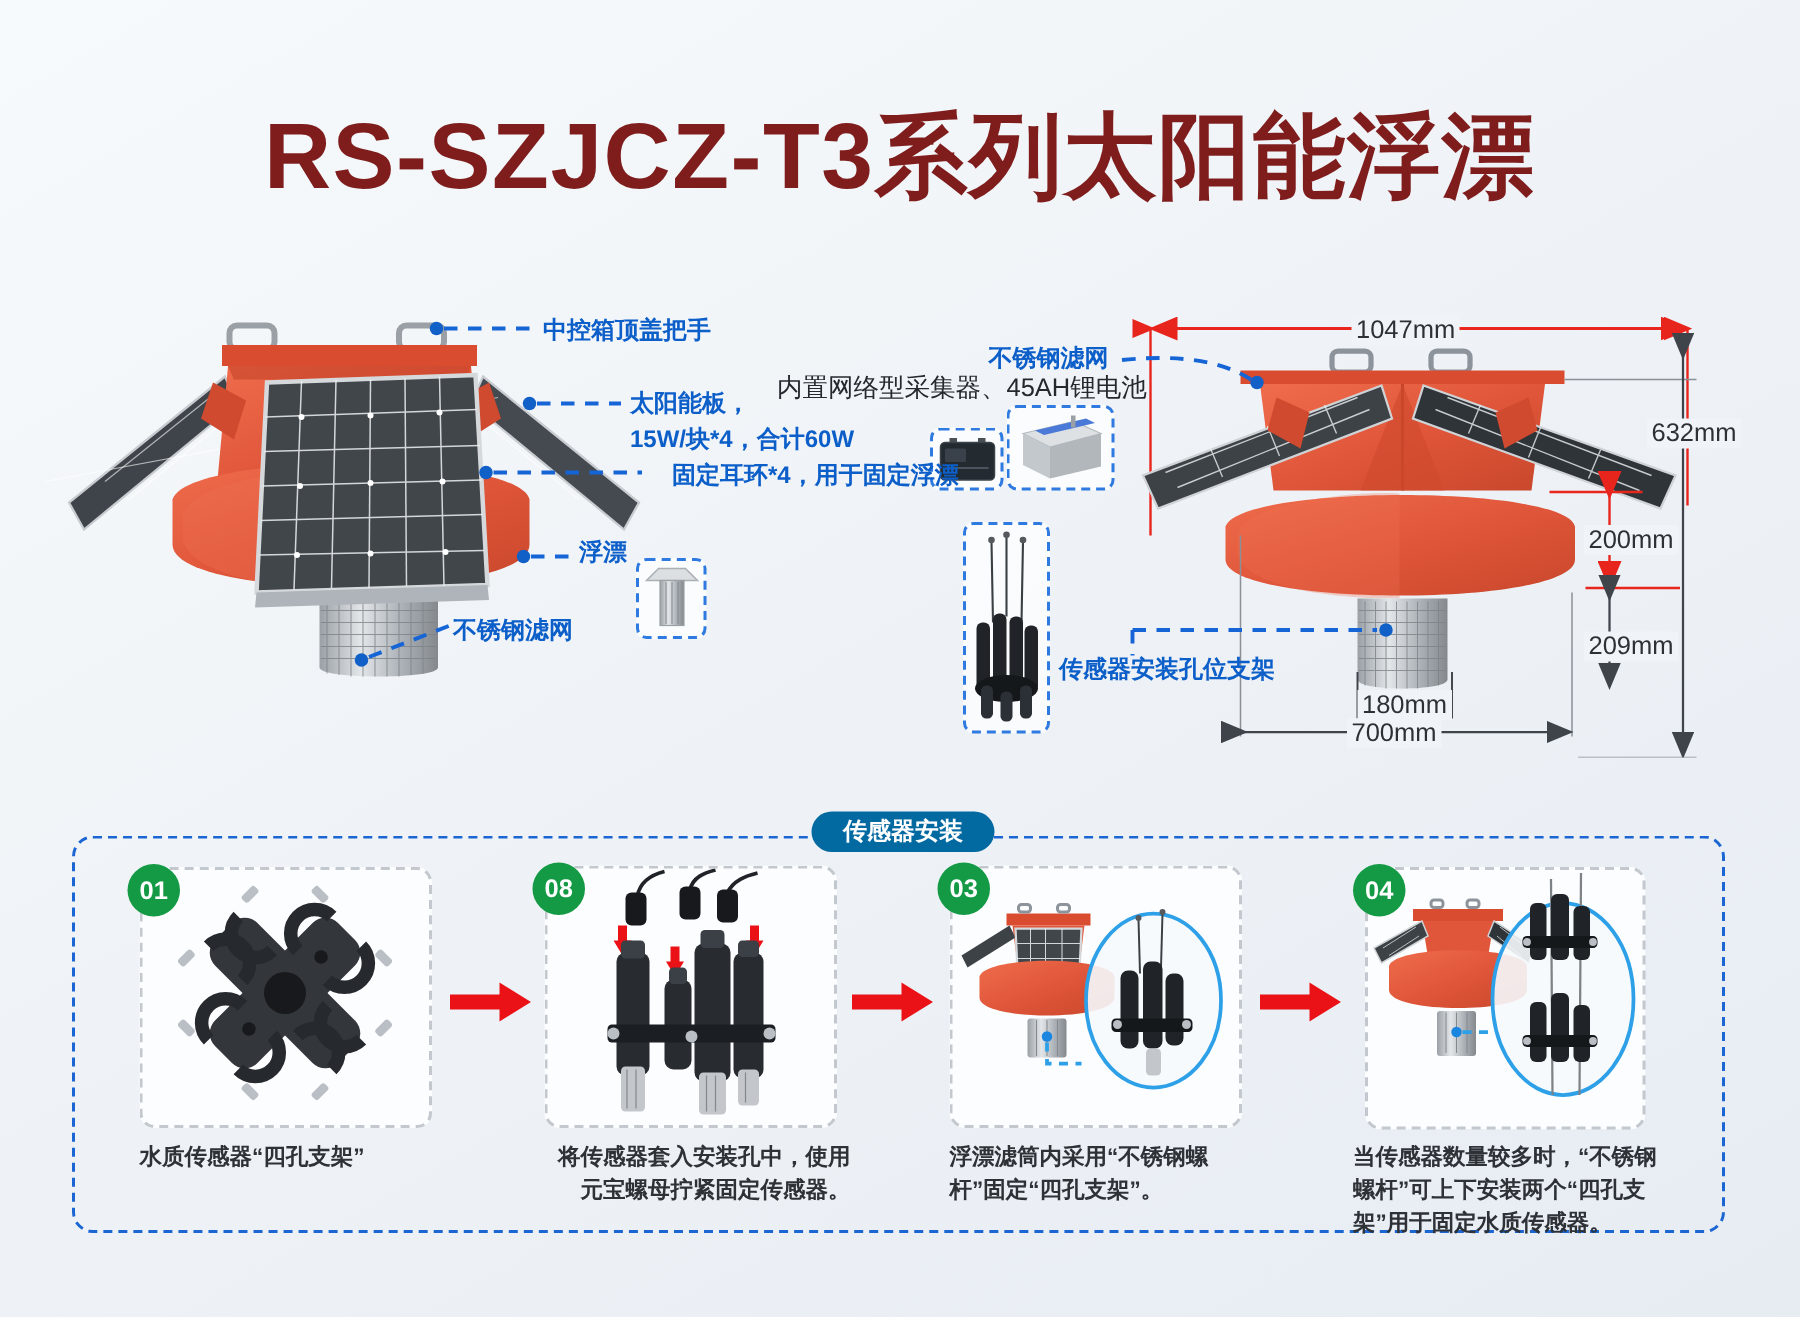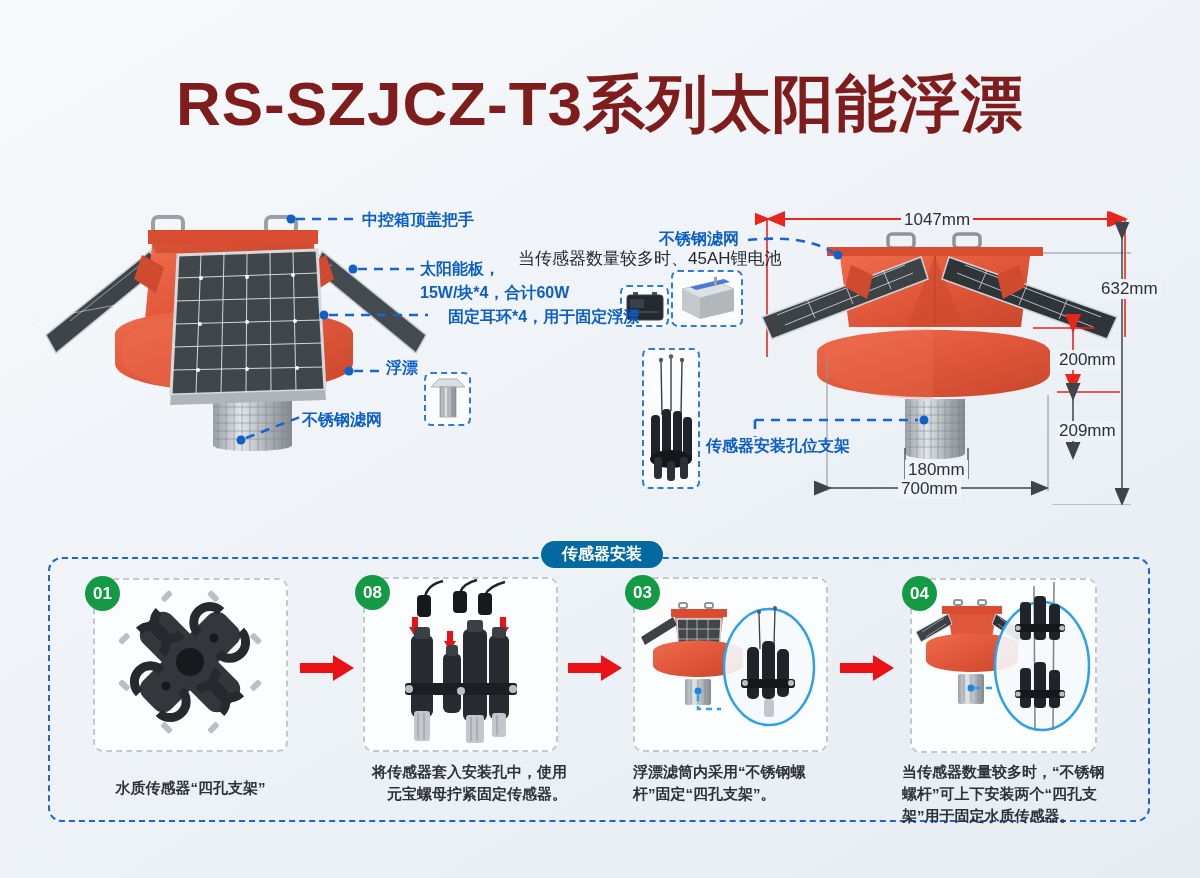--- a/index.html
+++ b/index.html
@@ -240,21 +240,21 @@
   </g>
 </svg>
 
 <div class="blue-label" style="left:362px; top:210px;">中控箱顶盖把手</div>
 <div class="blue-label" style="left:420px; top:259px;">太阳能板，</div>
 <div class="blue-label" style="left:420px; top:283px;">15W/块*4，合计60W</div>
 <div class="blue-label" style="left:420px; top:307px;margin-left:28px;">固定耳环*4，用于固定浮漂</div>
 <div class="blue-label" style="left:386px; top:358px;">浮漂</div>
 <div class="blue-label" style="left:302px; top:410px;">不锈钢滤网</div>
 <div class="blue-label" style="left:659px; top:229px;">不锈钢滤网</div>
-<div class="black-label" style="left:518px; top:247px;">当传感器数量较多时、45AH锂电池</div>
+<div class="black-label" style="left:518px; top:247px;">内置网络型采集器、45AH锂电池</div>
 <div class="blue-label" style="left:706px; top:436px;">传感器安装孔位支架</div>
 
 <div class="dim-label" style="left:901px; top:210px;">1047mm</div>
 <div class="dim-label" style="left:1098px; top:279px;">632mm</div>
 <div class="dim-label" style="left:1056px; top:350px;">200mm</div>
 <div class="dim-label" style="left:1056px; top:421px;">209mm</div>
 <div class="dim-label" style="left:905px; top:460px;">180mm</div>
 <div class="dim-label" style="left:898px; top:479px;">700mm</div>
 
 <div class="thumb" style="left:424px; top:372px; width:47px; height:54px;">
@@ -500,16 +500,16 @@
 <svg class="arrow-right" style="left:300px; top:654px;" width="54" height="28" viewBox="0 0 54 28">
   <polygon points="0,9 33,9 33,1 54,14 33,27 33,19 0,19" fill="#ea1216"></polygon>
 </svg>
 <svg class="arrow-right" style="left:568px; top:654px;" width="54" height="28" viewBox="0 0 54 28">
   <polygon points="0,9 33,9 33,1 54,14 33,27 33,19 0,19" fill="#ea1216"></polygon>
 </svg>
 <svg class="arrow-right" style="left:840px; top:654px;" width="54" height="28" viewBox="0 0 54 28">
   <polygon points="0,9 33,9 33,1 54,14 33,27 33,19 0,19" fill="#ea1216"></polygon>
 </svg>
 
-<div class="step-caption" style="left:93px; top:777px; width:195px; text-align:center;">水质传感器“四孔支架”</div>
+<div class="step-caption" style="left:93px; top:761px; width:195px; text-align:left;">水质传感器“四孔支架”</div>
 <div class="step-caption" style="left:363px; top:761px; width:204px;text-align:right;">将传感器套入安装孔中，使用元宝螺母拧紧固定传感器。</div>
 <div class="step-caption" style="left:633px; top:761px; width:204px;">浮漂滤筒内采用“不锈钢螺杆”固定“四孔支架”。</div>
 <div class="step-caption" style="left:902px; top:761px; width:208px;">当传感器数量较多时，“不锈钢螺杆”可上下安装两个“四孔支架”用于固定水质传感器。</div>
 
 </body></html>

